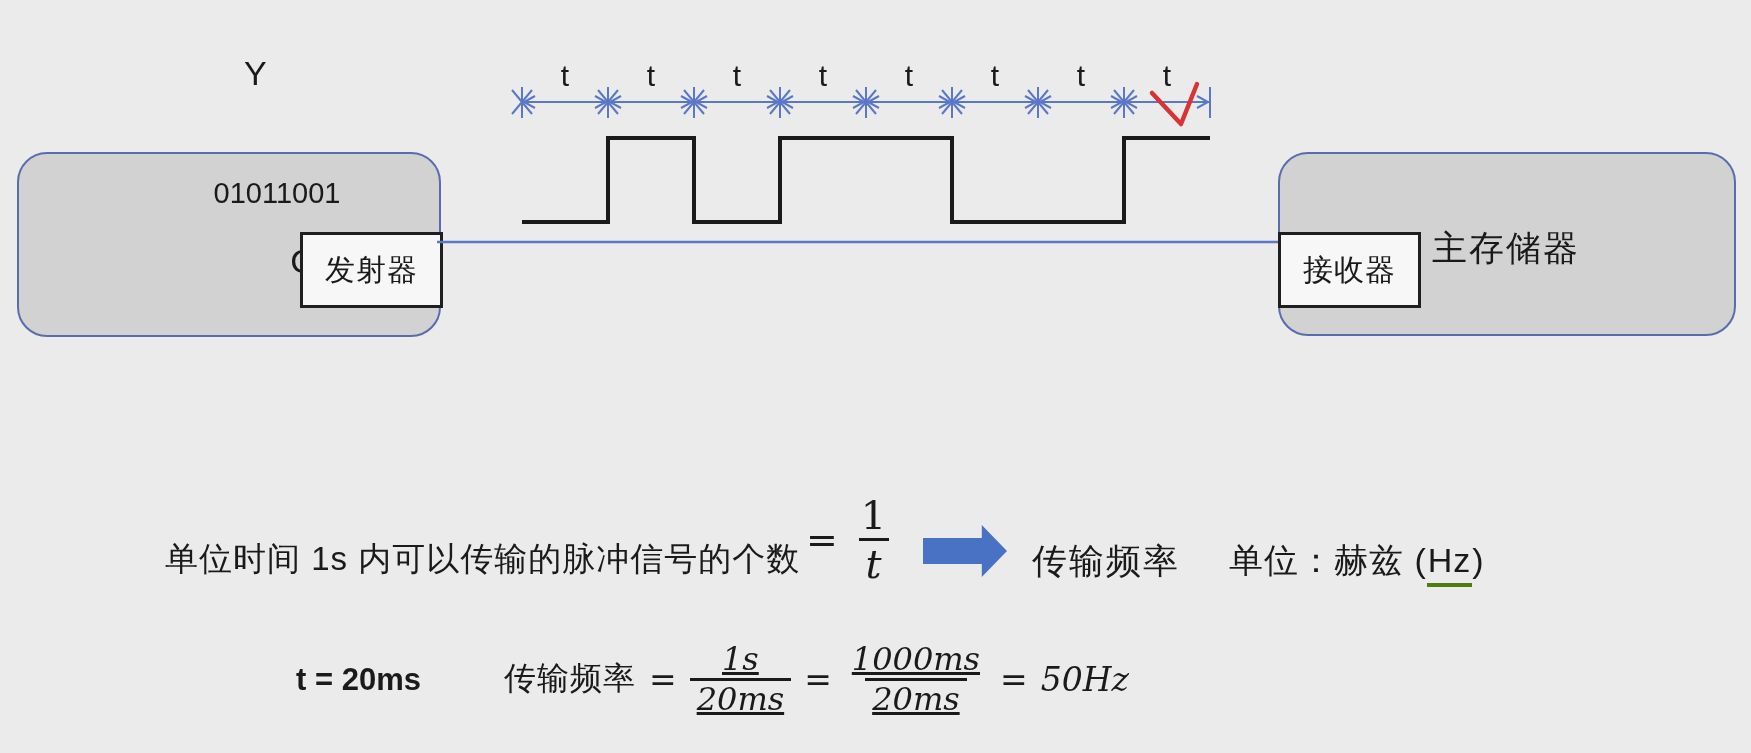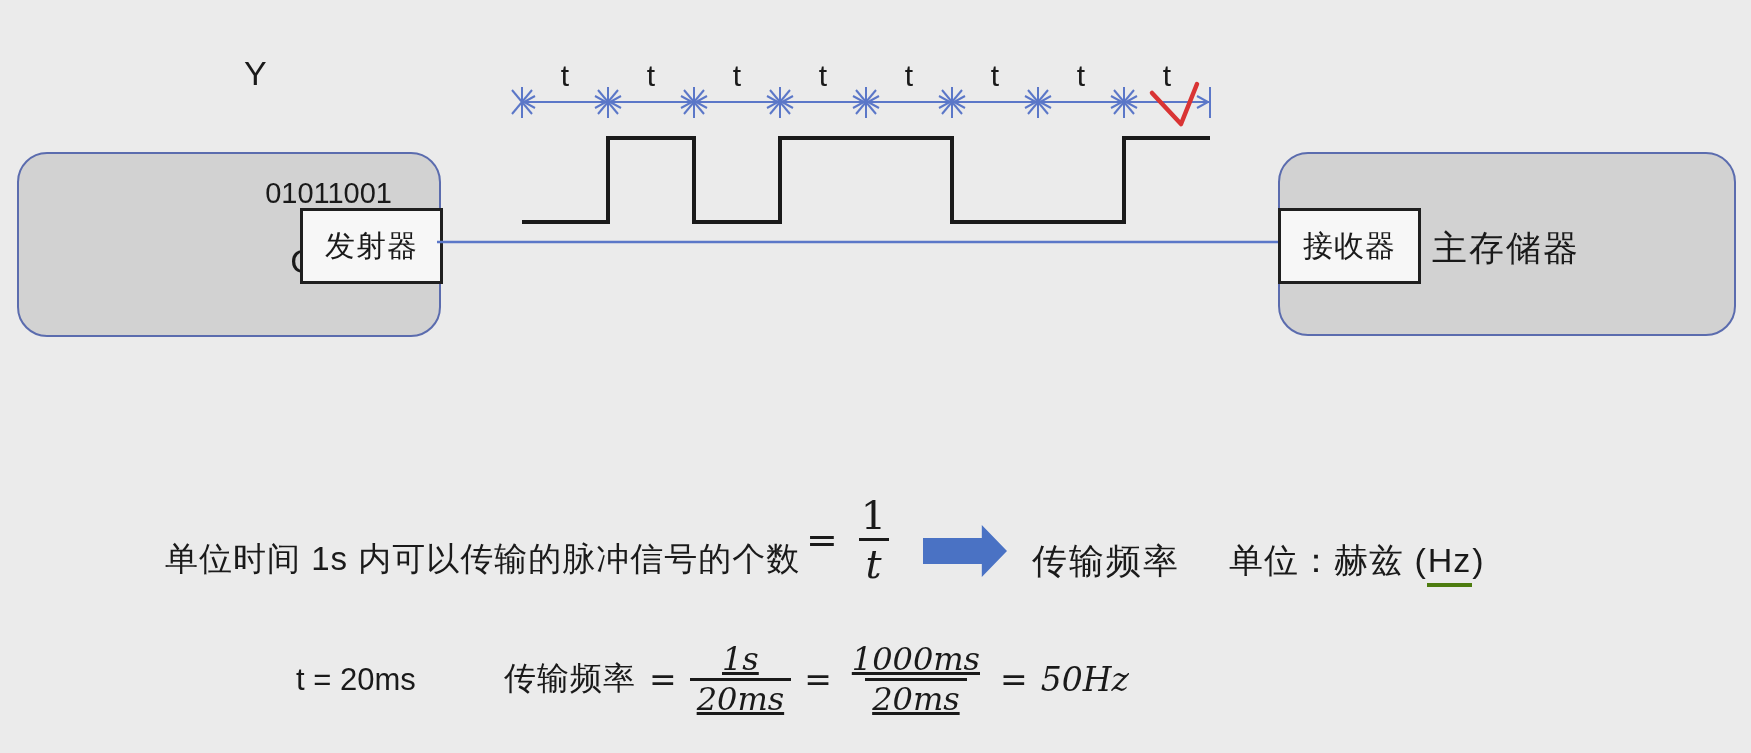--- a/index.html
+++ b/index.html
@@ -13,25 +13,25 @@
   
   .node{
     position:absolute;background:#d2d2d2;
     border:2px solid #5b6cae;border-radius:30px;
   }
   .cpu-node{left:17px;top:152px;width:420px;height:181px;}
   .memory-node{left:1278px;top:152px;width:454px;height:180px;}
   .inner-box{
     position:absolute;background:#f7f7f7;border:3px solid #1f1f1f;
     display:flex;align-items:center;justify-content:center;
-    font-size:30px;letter-spacing:1px;
+    font-size:30px;letter-spacing:1px;margin-top:24px;
   }
   .tx-box{left:281px;top:54px;width:137px;height:70px;}
   .rx-box{left:-2px;top:54px;width:137px;height:70px;}
-  .binary-label{position:absolute;left:143px;top:23px;width:230px;text-align:right;font-size:29px;}
+  .binary-label{position:absolute;left:143px;top:23px;width:230px;text-align:center;font-size:29px;}
   .cpu-label{position:absolute;left:109px;top:88px;width:234px;text-align:right;font-size:34px;}
   .memory-label{position:absolute;left:152px;top:71px;font-size:35px;letter-spacing:2px;}
   .y-label{left:244px;top:54px;font-size:34px;}
   
   svg.overlay{position:absolute;left:0;top:0;}
   
   .def-sentence{left:165px;top:537px;font-size:33px;letter-spacing:1px;text-align:right;}
   .def-eq{left:806px;top:492px;display:flex;align-items:center;gap:16px;
           font-family:"DejaVu Serif","Liberation Serif",serif;font-size:38px;}
   .frac{display:inline-flex;flex-direction:column;align-items:center;line-height:1.15;
@@ -41,21 +41,21 @@
   .def-eq .frac{font-size:40px;}
   .def-eq .den{font-style:italic;}
   .block-arrow{
     left:923px;top:525px;width:84px;height:52px;background:#4a72c4;
     clip-path:polygon(0 25%,70% 25%,70% 0,100% 50%,70% 100%,70% 75%,0 75%);
   }
   .freq-label{left:1032px;top:538px;font-size:35px;letter-spacing:2px;}
   .unit-label{left:1229px;top:538px;font-size:34px;letter-spacing:1px;}
   .hz{border-bottom:4px solid #4d7c0f;padding:0 1px 4px;}
   
-  .t-value{left:296px;top:662px;font-size:31px;}
+  .t-value{left:296px;top:662px;font-size:31px;font-weight:bold;}
   .formula{
     left:504px;top:636px;height:86px;display:flex;align-items:center;gap:13px;
     font-family:"DejaVu Serif","Liberation Serif",serif;font-size:33px;font-style:italic;
   }
   .formula .cjk{font-style:normal;font-size:32px;letter-spacing:1px;}
   .formula .frac{font-size:32px;text-decoration:underline;}
 </style>
 </head>
 <body>
 

